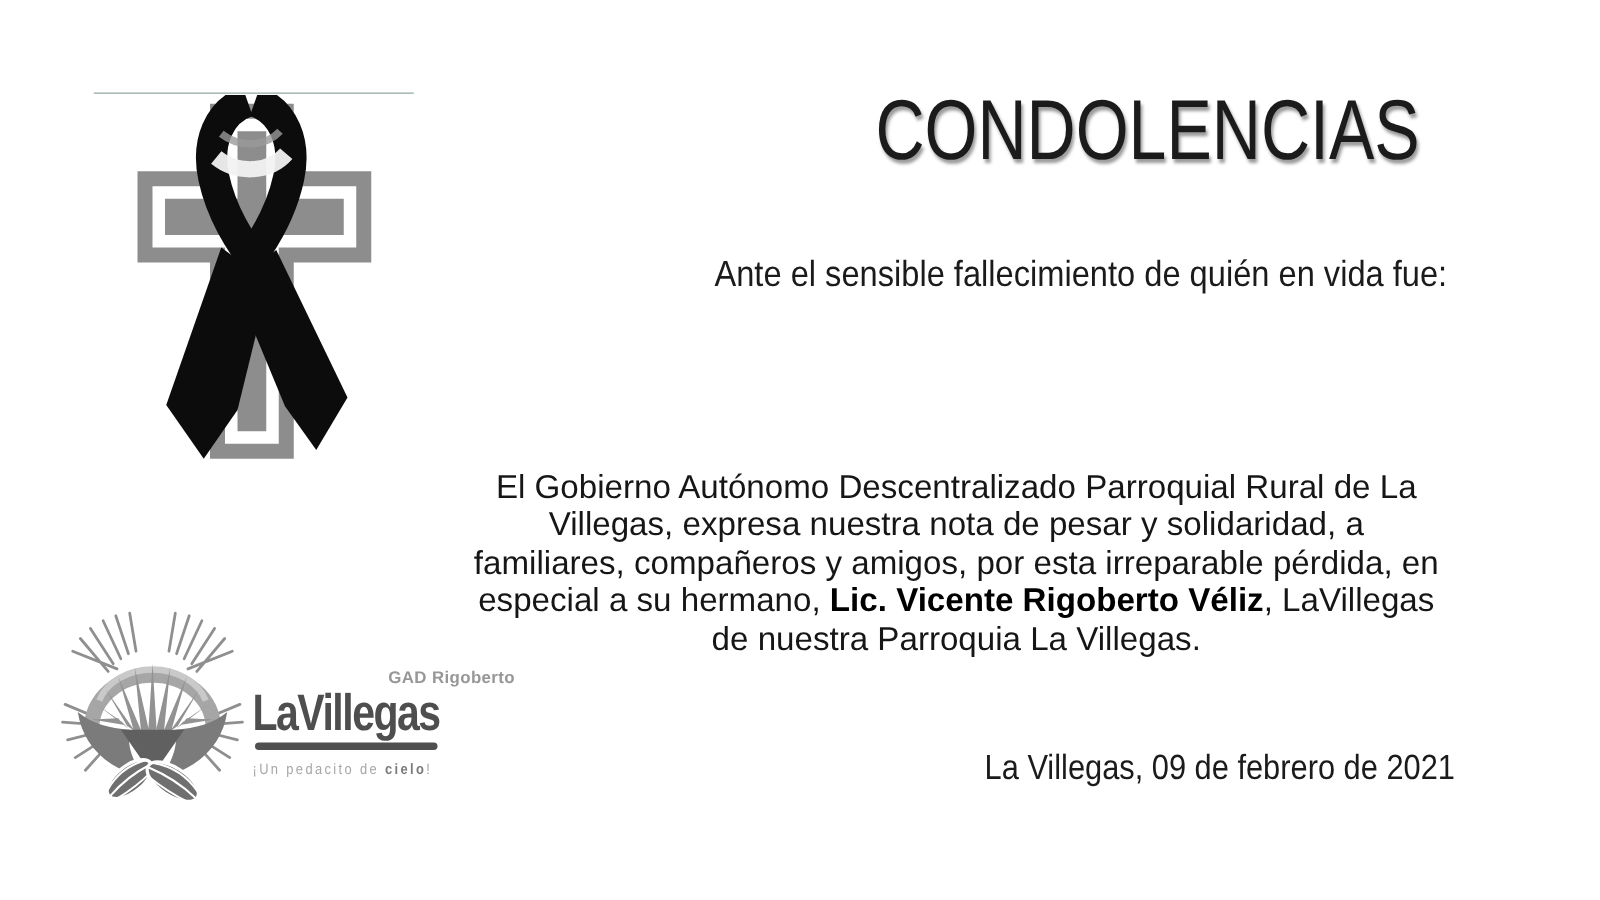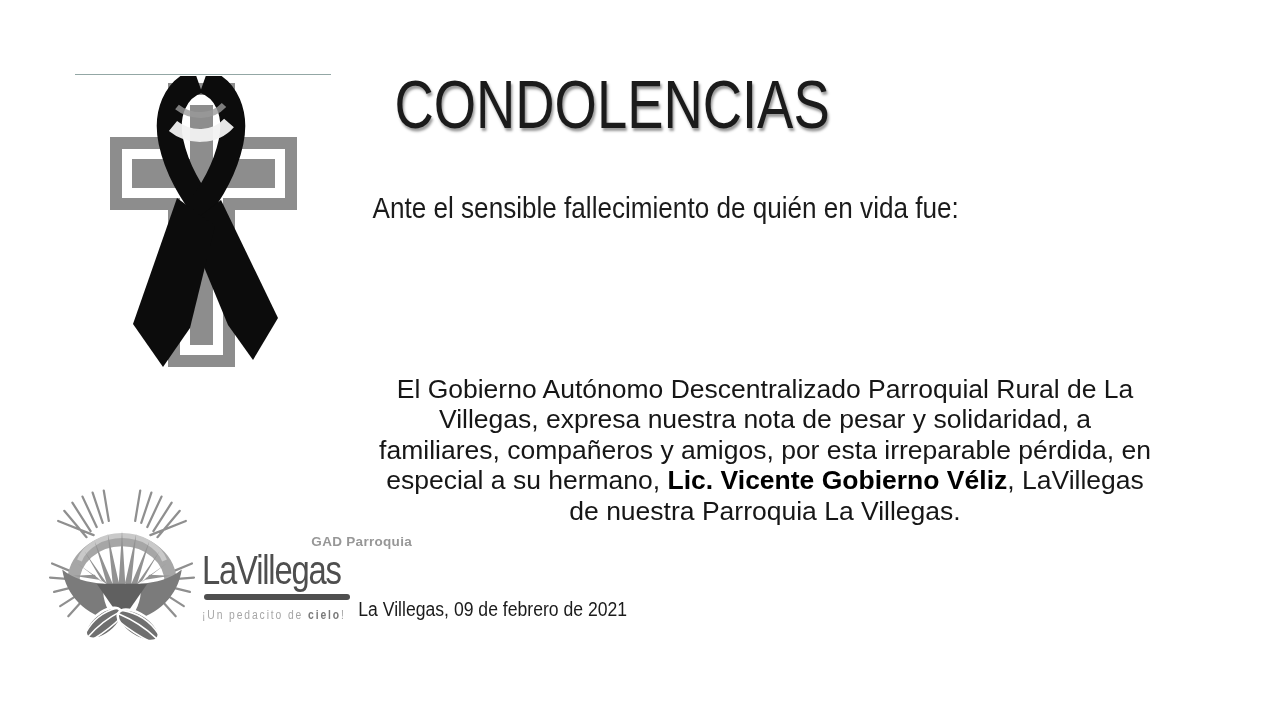--- a/index.html
+++ b/index.html
@@ -5,41 +5,41 @@
   html,body{margin:0;padding:0;background:#ffffff;}
   .slide{
     position:relative;width:1280px;height:720px;background:#ffffff;overflow:hidden;
     font-family:"Liberation Sans",sans-serif;color:#1b1b1b;
   }
   
   .mourning{position:absolute;left:73px;top:70px;width:260px;height:302px;}
   .top-rule{position:absolute;left:2px;top:4px;width:256px;height:0;border-top:1px solid #93a7a5;}
   .mourning svg{position:absolute;left:0;top:6px;}
   
-  .col{position:absolute;left:340px;width:850px;text-align:left;}
+  .col{position:absolute;left:340px;width:850px;text-align:right;}
   .sx{display:inline-block;transform-origin:center;}
   .title{top:70px;font-size:68px;line-height:1;font-weight:normal;margin:0;}
   .title .sx{transform:scaleX(.80);text-shadow:2px 3px 3px rgba(0,0,0,.40);}
-  .intro{top:192px;font-size:29px;}
+  .intro{top:204px;font-size:29px;}
   .intro .sx{transform:scaleX(.90);}
   .name{top:292px;font-size:42px;font-weight:bold;color:#111;}
   .name .sx{transform:scaleX(.78);}
   .message{position:absolute;left:375px;width:780px;top:347px;text-align:center;
            font-size:26.5px;line-height:30.5px;color:#161616;}
   .message b{font-weight:bold;color:#000;}
   .farewell{top:510px;font-size:38px;font-weight:bold;color:#0d0d0d;}
   .farewell .sx{transform:scaleX(.78);}
-  .dateline{top:598px;font-size:20px;}
+  .dateline{top:598px;font-size:28px;}
   .dateline .sx{transform:scaleX(.88);}
   
   .logo{position:absolute;left:46px;top:482px;width:370px;height:170px;}
   .logo-emblem{position:absolute;left:0;top:2px;}
   .logo-text{position:absolute;left:156px;top:52px;width:210px;}
   .logo-gad{font-size:13.5px;font-weight:bold;color:#979797;letter-spacing:.3px;text-align:right;}
-  .logo-name{font-size:41px;font-weight:normal;color:#4e4e4e;line-height:1.05;letter-spacing:-1.5px;white-space:nowrap;}
+  .logo-name{font-size:41px;font-weight:bold;color:#4e4e4e;line-height:1.05;letter-spacing:-1.5px;white-space:nowrap;}
   .logo-name .sx{transform-origin:left center;transform:scaleX(.80);}
   .logo-underline{width:146px;height:6px;background:#4f4f4f;border-radius:3px;margin-top:2px;margin-left:2px;}
   .logo-tagline{margin-top:8px;font-size:12px;color:#a6a6a6;letter-spacing:2.2px;white-space:nowrap;}
   .logo-tagline .sx{transform-origin:left center;transform:scaleX(.86);}
   .logo-tagline b{color:#7a7a7a;font-weight:bold;}
 </style>
 </head>
 <body>
 
 <div class="slide">
@@ -64,21 +64,21 @@
         <path d="M104,31 C118,42 139,42 151,29" stroke="#9a9a9a" stroke-width="6" fill="none" opacity="0.8"></path>
       </g>
     </svg>
   </div>
 
   <h1 class="col title"><span class="sx">CONDOLENCIAS</span></h1>
 
   <div class="col intro"><span class="sx">Ante el sensible fallecimiento de quién en vida fue:</span></div>
 
 
-  <p class="message"><span>El Gobierno Autónomo Descentralizado Parroquial Rural de La Villegas, expresa nuestra nota de pesar y solidaridad, a familiares, compañeros y amigos, por esta irreparable pérdida, en especial a su hermano, </span><b>Lic. Vicente Gobierno Véliz</b><span>, LaVillegas de nuestra Parroquia  La Villegas.</span></p>
+  <p class="message"><span>El Gobierno Autónomo Descentralizado Parroquial Rural de La Villegas, expresa nuestra nota de pesar y solidaridad, a familiares, compañeros y amigos, por esta irreparable pérdida, en especial a su hermano, </span><b>Lic. Vicente Rigoberto Véliz</b><span>, LaVillegas de nuestra Parroquia  La Villegas.</span></p>
 
 
   <div class="col dateline"><span class="sx">La Villegas, 09 de febrero de 2021</span></div>
 
   <div class="logo">
     <svg class="logo-emblem" width="152" height="158" viewBox="0 0 150 155">
       <g stroke="#8f8f8f" stroke-width="2.2" stroke-linecap="round">
         <path d="M40,52 L18,26 M44,46 L26,18 M50,42 L36,12 M56,38 L46,8 M62,36 L57,6 M47,50 L12,36"></path>
         <path d="M110,52 L132,26 M106,46 L124,18 M100,42 L114,12 M94,38 L104,8 M88,36 L93,6 M103,50 L138,36"></path>
         <path d="M30,88 L6,78 M30,94 L4,92 M32,100 L8,106 M36,106 L14,120 M40,110 L22,130"></path>
@@ -104,20 +104,20 @@
           <ellipse cx="0" cy="0" rx="21" ry="10.5" fill="#6f6f6f" stroke="#ffffff" stroke-width="2.5"></ellipse>
           <path d="M-19,-4 Q0,-12 19,-4 M-20,1 Q0,-3 20,1 M-17,6 Q0,8 17,6" stroke="#ffffff" stroke-width="1.6" fill="none"></path>
         </g>
         <g transform="translate(91,139) rotate(33)">
           <ellipse cx="0" cy="0" rx="23" ry="11" fill="#6f6f6f" stroke="#ffffff" stroke-width="2.5"></ellipse>
           <path d="M-21,-4 Q0,-13 21,-4 M-22,1 Q0,-3 22,1 M-19,7 Q0,9 19,7" stroke="#ffffff" stroke-width="1.6" fill="none"></path>
         </g>
       </g>
     </svg>
     <div class="logo-text">
-      <div class="logo-gad">GAD Parroquia</div>
+      <div class="logo-gad">GAD Rigoberto</div>
       <div class="logo-name"><span class="sx">LaVillegas</span></div>
       <div class="logo-underline"></div>
       <div class="logo-tagline"><span class="sx"><span>¡Un pedacito de </span><b>cielo</b><span>!</span></span></div>
     </div>
   </div>
 
 </div>
 
 </body></html>

